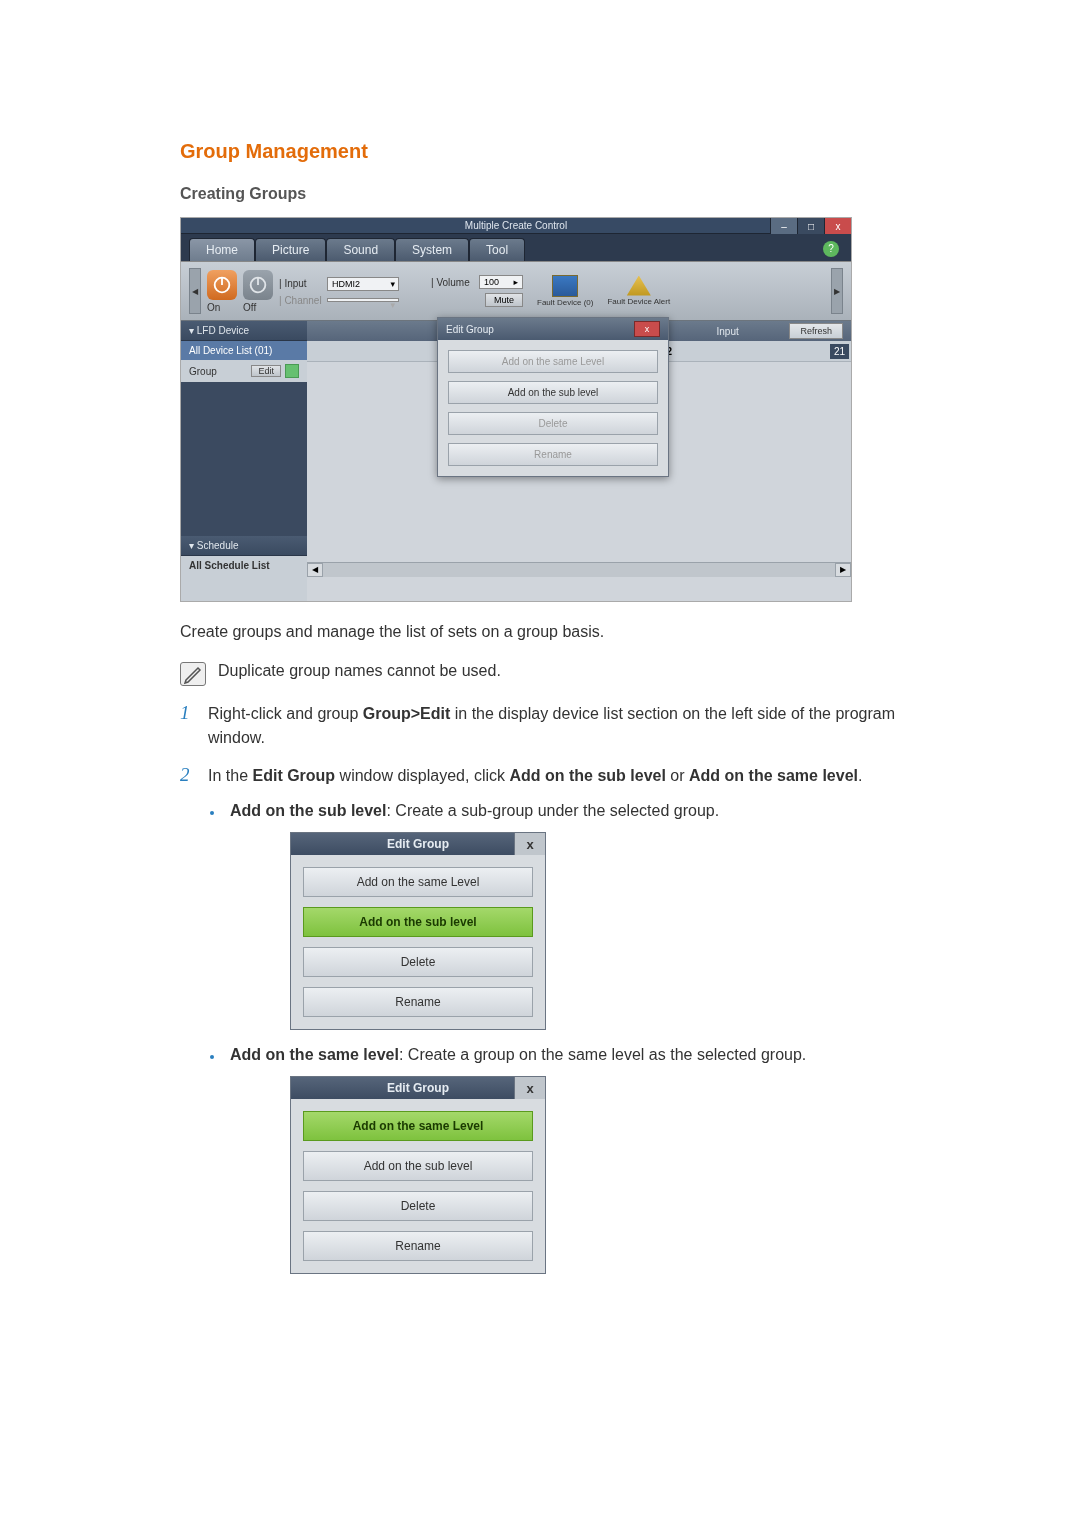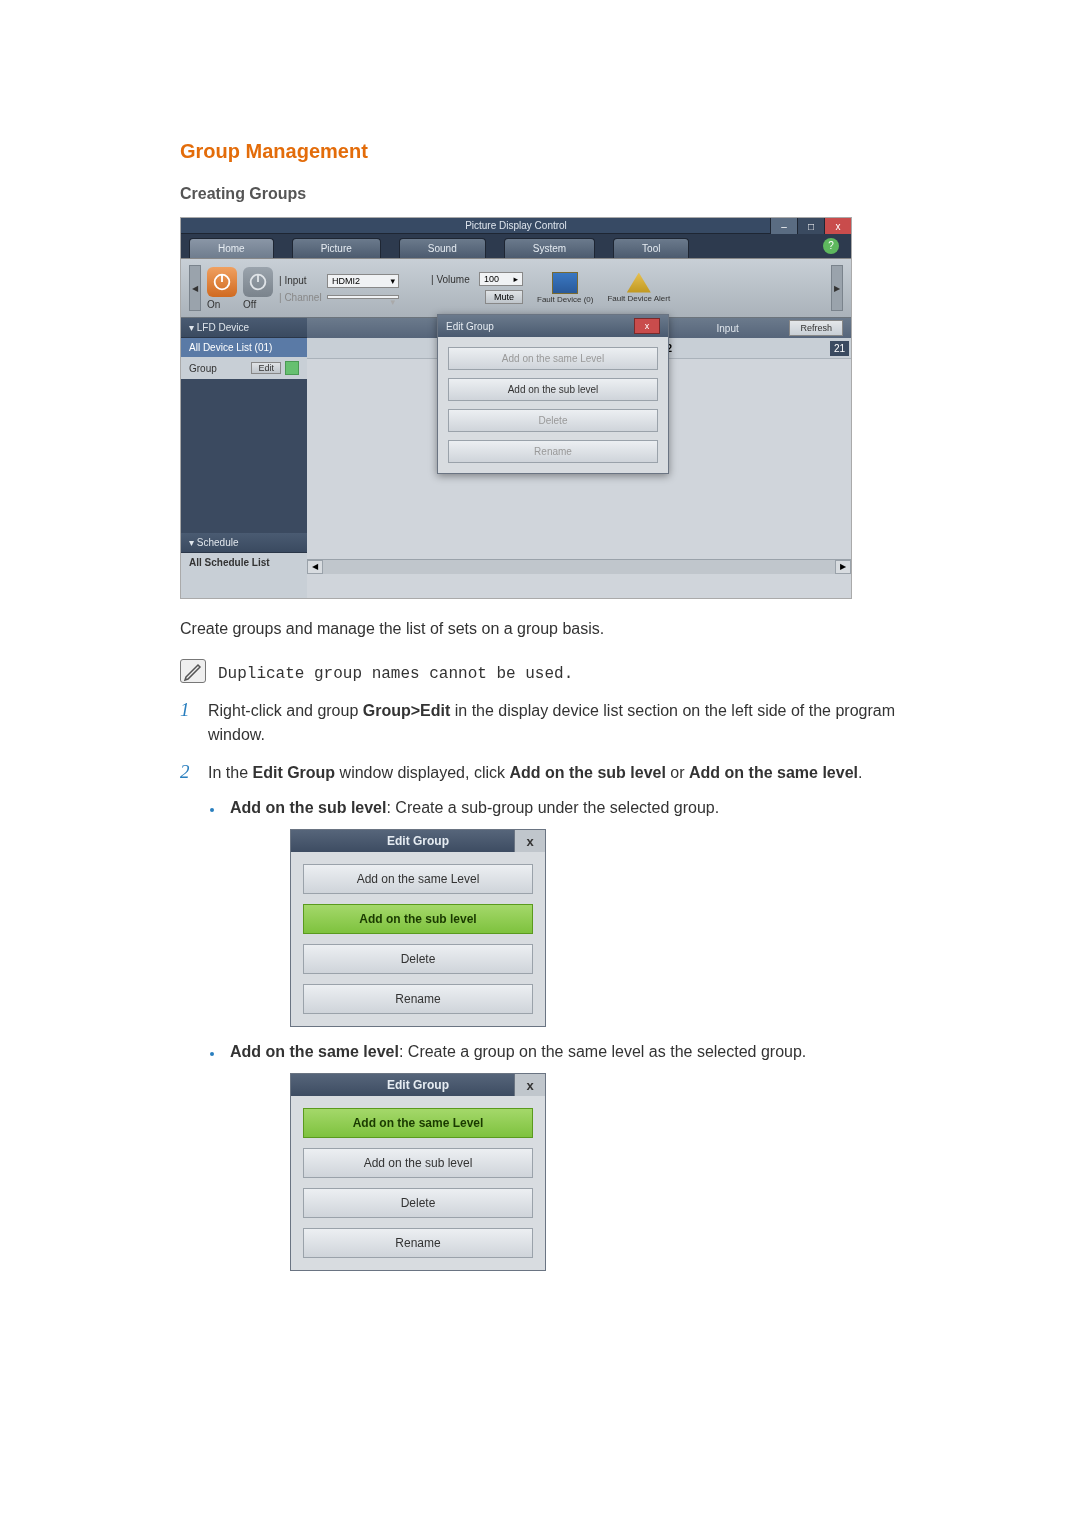--- a/index.html
+++ b/index.html
@@ -60,24 +60,24 @@
   .wb.close { background: #c94c4c; }
   .tabbar {
     display: flex;
     background: #2d3a4e;
     padding: 4px 8px 0 8px;
     align-items: flex-end;
   }
   .tab {
     background: linear-gradient(#6b7a8c, #4c5b6f);
     color: #e6ecf2;
-    font-size: 10px;
-    padding: 4px 28px;
+    font-size: 12px;
+    padding: 4px 16px;
     border-radius: 4px 4px 0 0;
-    margin-right: 18px;
+    margin-right: 0;
     border: 1px solid #1e2633;
     border-bottom: none;
   }
   .tab.active {
     background: linear-gradient(#8a96a6, #6f7d8e);
   }
   .helpcircle {
     margin-left: auto;
     width: 16px;
     height: 16px;
@@ -379,24 +379,23 @@
   .sb-track { flex: 1; }
 
   .body-text {
     color: #333;
     font-size: 16px;
     line-height: 1.5;
     margin: 10px 0 18px 0;
   }
   .note-row {
     display: flex;
-    align-items: flex-end;
+    align-items: flex-start;
     gap: 12px;
     margin-bottom: 16px;
-    font-family: Liberation Mono, monospace;
   }
   .note-icon {
     width: 24px;
     height: 22px;
     border: 1px solid #777;
     border-radius: 3px;
     background: #efefef;
     position: relative;
     flex-shrink: 0;
   }
@@ -498,21 +497,21 @@
 </head>
 <body>
 
 <div class="page">
 
   <div class="section-title">Group Management</div>
   <div class="subsection-title">Creating Groups</div>
 
   <div class="screenshot-main">
     <div class="titlebar">
-      <span>Picture Display Control</span>
+      <span>Multiple Create Control</span>
       <div class="winbtns">
         <div class="wb min">–</div>
         <div class="wb max">□</div>
         <div class="wb close">x</div>
       </div>
     </div>
     <div class="tabbar">
       <div class="tab active">Home</div>
       <div class="tab">Picture</div>
       <div class="tab">Sound</div>

